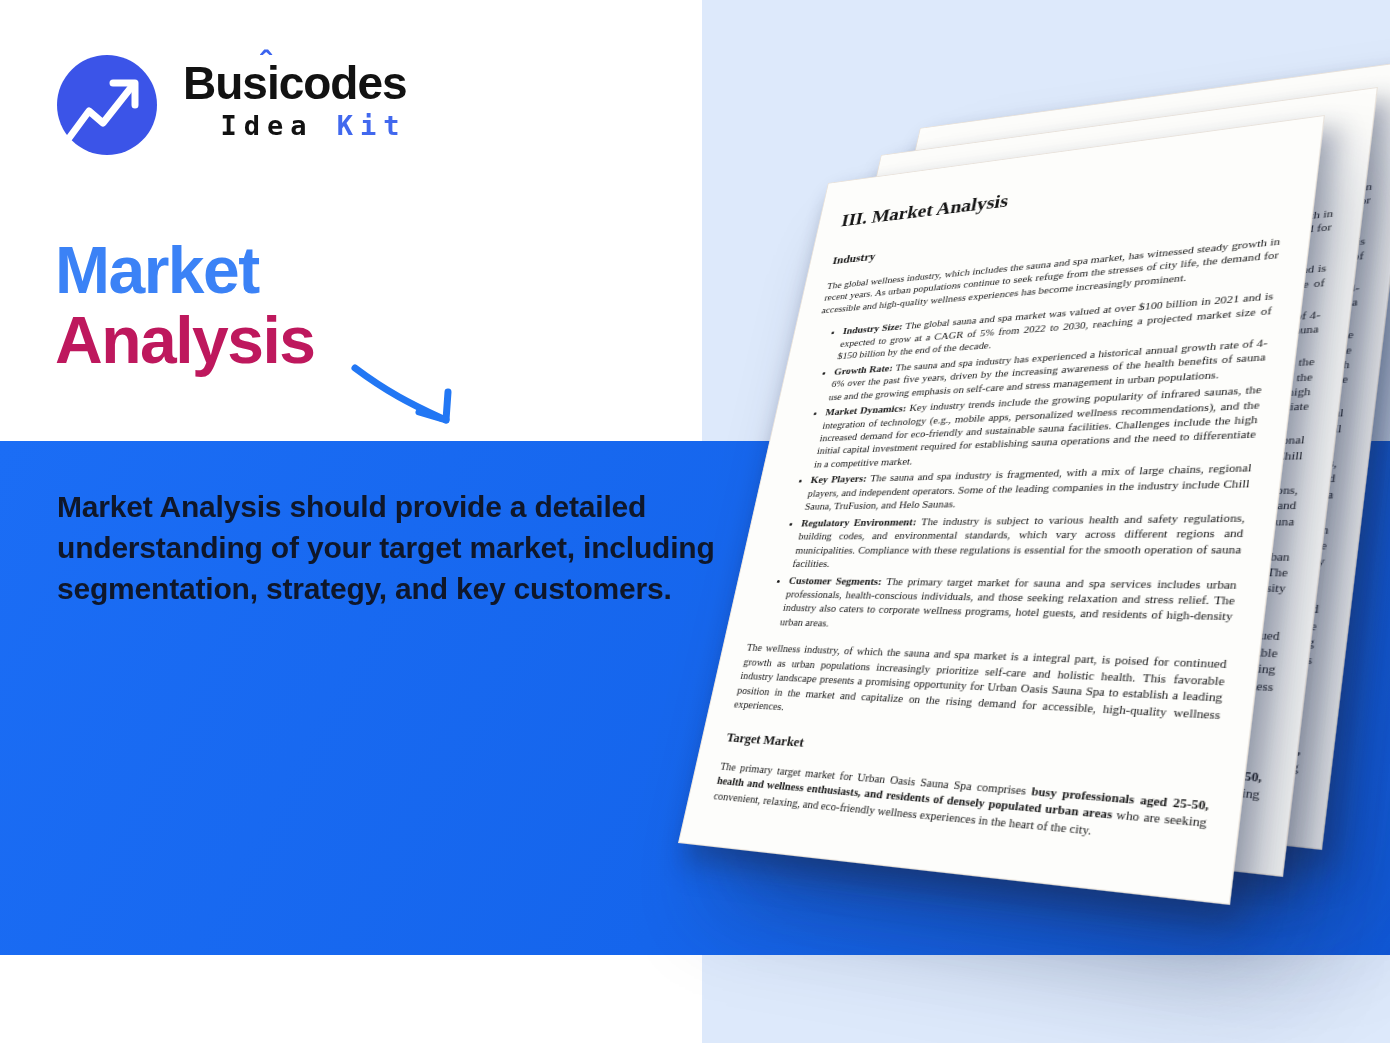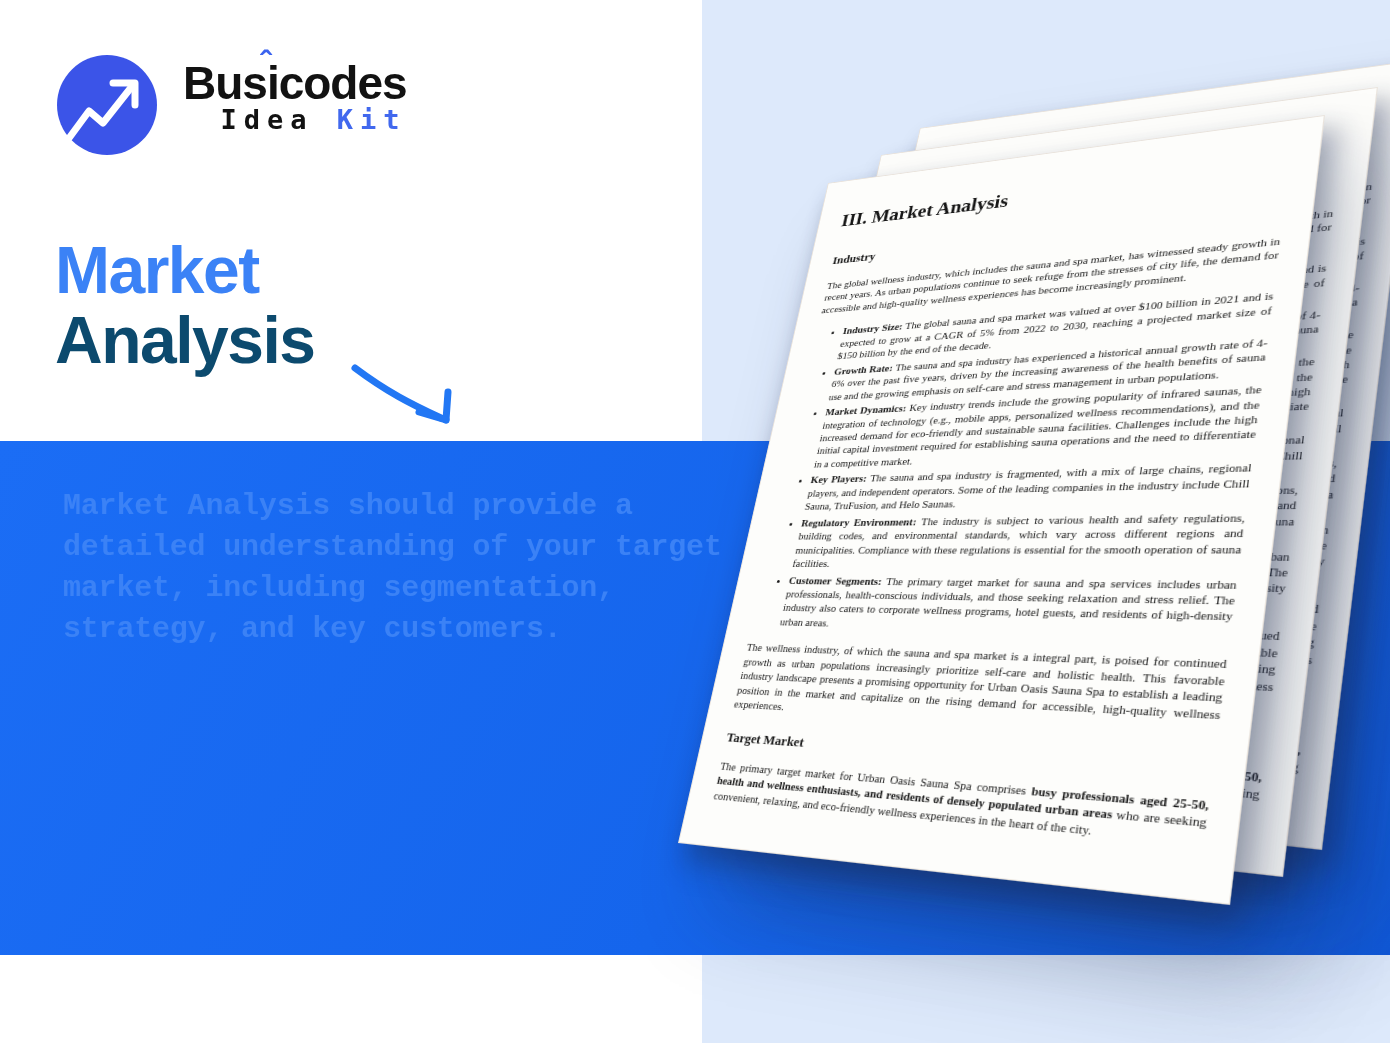--- a/index.html
+++ b/index.html
@@ -12,29 +12,29 @@
   
   .blue-band{position:absolute;left:0;top:441px;width:1390px;height:514px;z-index:1;
     background:linear-gradient(118deg,#1b6df5 0%,#1565ec 55%,#0f58da 100%);}
   
   .brand{position:absolute;left:57px;top:55px;display:flex;align-items:flex-start;z-index:5;text-align:right;}
   .brand svg{display:block;}
   .wordmark{margin-left:26px;padding-top:5px;line-height:1;}
   .wm-line1{font-size:46px;font-weight:800;color:#121212;letter-spacing:-1px;white-space:nowrap;}
   .wm-i{position:relative;display:inline-block;}
   .wm-caret{position:absolute;left:-7px;top:-15px;font-size:34px;font-weight:800;color:#3b63ef;}
-  .wm-line2{font-family:"DejaVu Sans Mono",monospace;font-size:27px;font-weight:600;letter-spacing:7px;color:#121212;white-space:nowrap;}
+  .wm-line2{margin-top:6px;font-family:"DejaVu Sans Mono",monospace;font-size:27px;font-weight:600;letter-spacing:7px;color:#121212;white-space:nowrap;}
   .wm-kit{color:#4168ee;}
   
   .hero{position:absolute;left:55px;top:236px;z-index:5;line-height:1.06;letter-spacing:-1.5px;}
   .hero .l1{font-size:66px;font-weight:800;color:#3b82f6;}
-  .hero .l2{font-size:66px;font-weight:800;color:#0c4a6e;}
+  .hero .l2{font-size:66px;font-weight:800;color:#be185d;}
   .hero-arrow{position:absolute;left:345px;top:358px;z-index:5;}
   
-  .band-copy{position:absolute;left:63px;top:486px;width:678px;z-index:2;color:#3b82f6;font-family:Liberation Mono, monospace;}
+  .band-copy{position:absolute;left:57px;top:486px;width:678px;z-index:2;color:#0f172a;}
   .band-copy p{margin:0;font-size:30px;font-weight:700;line-height:1.37;letter-spacing:-0.2px;}
   .band-copy p + p{margin-top:56px;}
   
   .page{position:absolute;width:500px;height:730px;background:#fdfdfb;
     transform-origin:0 0;
     transform:matrix3d(0.84029,-0.11497,0,-0.00030928, -0.17954,0.78997,0,-0.00017294, 0,0,1,0, 0,0,0,1);
     border:1px solid #e9e3dc;box-sizing:border-box;
     box-shadow:10px 16px 26px rgba(23,38,76,0.42), 34px 56px 80px rgba(23,38,76,0.20);}
   .page-back2{left:920px;top:128px;z-index:2;}
   .page-mid  {left:881px;top:155px;z-index:3;}

